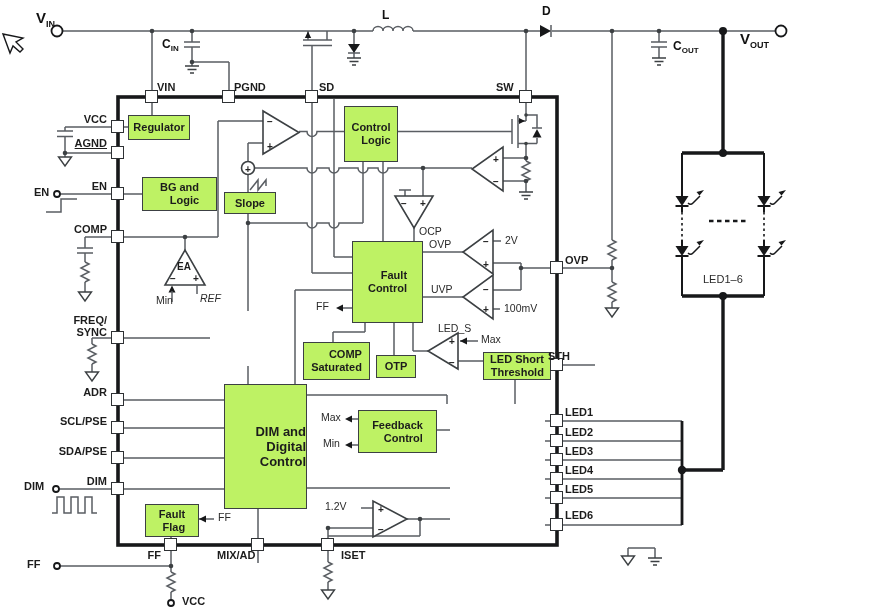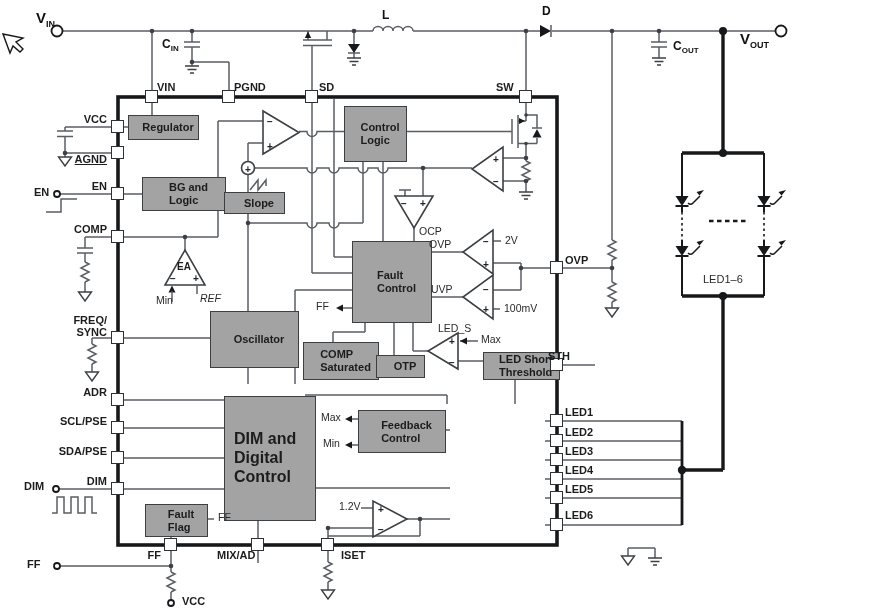--- a/index.html
+++ b/index.html
@@ -1,21 +1,21 @@
 <!DOCTYPE html>
 <html><head>
 <meta charset="utf-8">
 <style>
   html,body{margin:0;padding:0;background:#fff;}
   #canvas{position:relative;width:877px;height:612px;background:#fff;overflow:hidden;
           font-family:"Liberation Sans",sans-serif;}
   #wires{position:absolute;left:0;top:0;}
-  .blk{position:absolute;border:1.6px solid #3c4043;background:#a3a3a3;display:flex;
-       align-items:center;justify-content:center;text-align:left;
-       font:bold 11px/1.18 "Liberation Sans",sans-serif;color:#1c1c1c;white-space:pre-line;padding-left:9px;}
+  .blk{position:absolute;border:1.6px solid #3c4043;background:#bef264;display:flex;
+       align-items:center;justify-content:center;text-align:right;
+       font:bold 11px/1.18 "Liberation Sans",sans-serif;color:#1c1c1c;white-space:pre-line;}
   .lbl{position:absolute;font:bold 11px/1.1 "Liberation Sans",sans-serif;color:#1c1c1c;white-space:pre-line;}
   .ra{text-align:right;}
   .ann{position:absolute;font:10.5px/1.1 "Liberation Sans",sans-serif;color:#2a2a2a;}
   .annb{position:absolute;font:bold 10px/1.1 "Liberation Sans",sans-serif;color:#1c1c1c;}
   .pin{position:absolute;width:11px;height:11px;border:1.7px solid #2e3134;background:#fff;}
   .sg{position:absolute;font:bold 10px "Liberation Sans",sans-serif;color:#222;
       transform:translate(-50%,-50%);}
   .tl{position:absolute;font:bold 15px "Liberation Sans",sans-serif;color:#111;}
   .tl sub{font-size:9px;}
   .cl{position:absolute;font:bold 12px "Liberation Sans",sans-serif;color:#111;}
@@ -255,27 +255,26 @@
 </svg>
 
 <div class="blk" style="left:128px;top:115px;width:60px;height:23px;">Regulator</div>
 <div class="blk" style="left:142px;top:177px;width:73px;height:32px;">BG and
 Logic</div>
 <div class="blk" style="left:224px;top:192px;width:50px;height:20px;">Slope</div>
 <div class="blk" style="left:344px;top:106px;width:52px;height:54px;">Control
 Logic</div>
 <div class="blk" style="left:352px;top:241px;width:69px;height:80px;">Fault
 Control</div>
-<div class="blk" style="left:210px;top:311px;width:78px;height:55px;">Oscillator</div>
 <div class="blk" style="left:303px;top:342px;width:65px;height:36px;">COMP
 Saturated</div>
 <div class="blk" style="left:376px;top:355px;width:38px;height:21px;">OTP</div>
 <div class="blk" style="left:483px;top:352px;width:66px;height:26px;">LED Short
 Threshold</div>
-<div class="blk" style="left:224px;top:396px;width:81px;height:123px;font-size:16px;">DIM and
+<div class="blk" style="left:224px;top:384px;width:81px;height:123px;font-size:13px;">DIM and
 Digital Control</div>
 <div class="blk" style="left:358px;top:410px;width:77px;height:41px;">Feedback
 Control</div>
 <div class="blk" style="left:145px;top:504px;width:52px;height:31px;">Fault
 Flag</div>
 
 <div class="pin" style="left:145px;top:90px;"></div>
 <div class="pin" style="left:222px;top:90px;"></div>
 <div class="pin" style="left:305px;top:90px;"></div>
 <div class="pin" style="left:519px;top:90px;"></div>
@@ -298,21 +297,21 @@
 <div class="pin" style="left:550px;top:453px;"></div>
 <div class="pin" style="left:550px;top:472px;"></div>
 <div class="pin" style="left:550px;top:491px;"></div>
 <div class="pin" style="left:550px;top:518px;"></div>
 
 <div class="lbl" style="left:157px;top:81px;">VIN</div>
 <div class="lbl" style="left:234px;top:81px;">PGND</div>
 <div class="lbl" style="left:319px;top:81px;">SD</div>
 <div class="lbl" style="left:496px;top:81px;">SW</div>
 <div class="lbl ra" style="left:32px;top:113px;width:75px;">VCC</div>
-<div class="lbl ra" style="left:32px;top:153px;width:75px;text-decoration:underline;">AGND</div>
+<div class="lbl ra" style="left:32px;top:137px;width:75px;text-decoration:underline;">AGND</div>
 <div class="lbl ra" style="left:32px;top:180px;width:75px;">EN</div>
 <div class="lbl ra" style="left:32px;top:223px;width:75px;">COMP</div>
 <div class="lbl ra" style="left:32px;top:314px;width:75px;">FREQ/
 SYNC</div>
 <div class="lbl ra" style="left:32px;top:386px;width:75px;">ADR</div>
 <div class="lbl ra" style="left:32px;top:415px;width:75px;">SCL/PSE</div>
 <div class="lbl ra" style="left:32px;top:445px;width:75px;">SDA/PSE</div>
 <div class="lbl ra" style="left:32px;top:475px;width:75px;">DIM</div>
 <div class="lbl ra" style="left:141px;top:549px;width:20px;">FF</div>
 <div class="lbl" style="left:217px;top:549px;">MIX/AD</div>
@@ -345,21 +344,21 @@
 <div class="ann" style="left:429px;top:239px;">OVP</div>
 <div class="ann" style="left:431px;top:284px;">UVP</div>
 <div class="ann" style="left:505px;top:235px;">2V</div>
 <div class="ann" style="left:504px;top:303px;">100mV</div>
 <div class="ann" style="left:412px;top:323px;padding-left:26px;">LED_S</div>
 <div class="ann" style="left:481px;top:334px;">Max</div>
 <div class="ann" style="left:316px;top:301px;">FF</div>
 <div class="ann" style="left:218px;top:512px;">FF</div>
 <div class="ann" style="left:321px;top:412px;">Max</div>
 <div class="ann" style="left:323px;top:438px;">Min</div>
-<div class="ann" style="left:339px;top:501px;">1.2V</div>
+<div class="ann" style="left:325px;top:501px;">1.2V</div>
 
 <div class="sg" style="left:270px;top:121px;">−</div>
 <div class="sg" style="left:270px;top:146px;">+</div>
 <div class="sg" style="left:173px;top:278px;">−</div>
 <div class="sg" style="left:196px;top:278px;">+</div>
 <div class="sg" style="left:404px;top:203px;">−</div>
 <div class="sg" style="left:423px;top:203px;">+</div>
 <div class="sg" style="left:496px;top:159px;">+</div>
 <div class="sg" style="left:496px;top:181px;">−</div>
 <div class="sg" style="left:486px;top:241px;">−</div>

